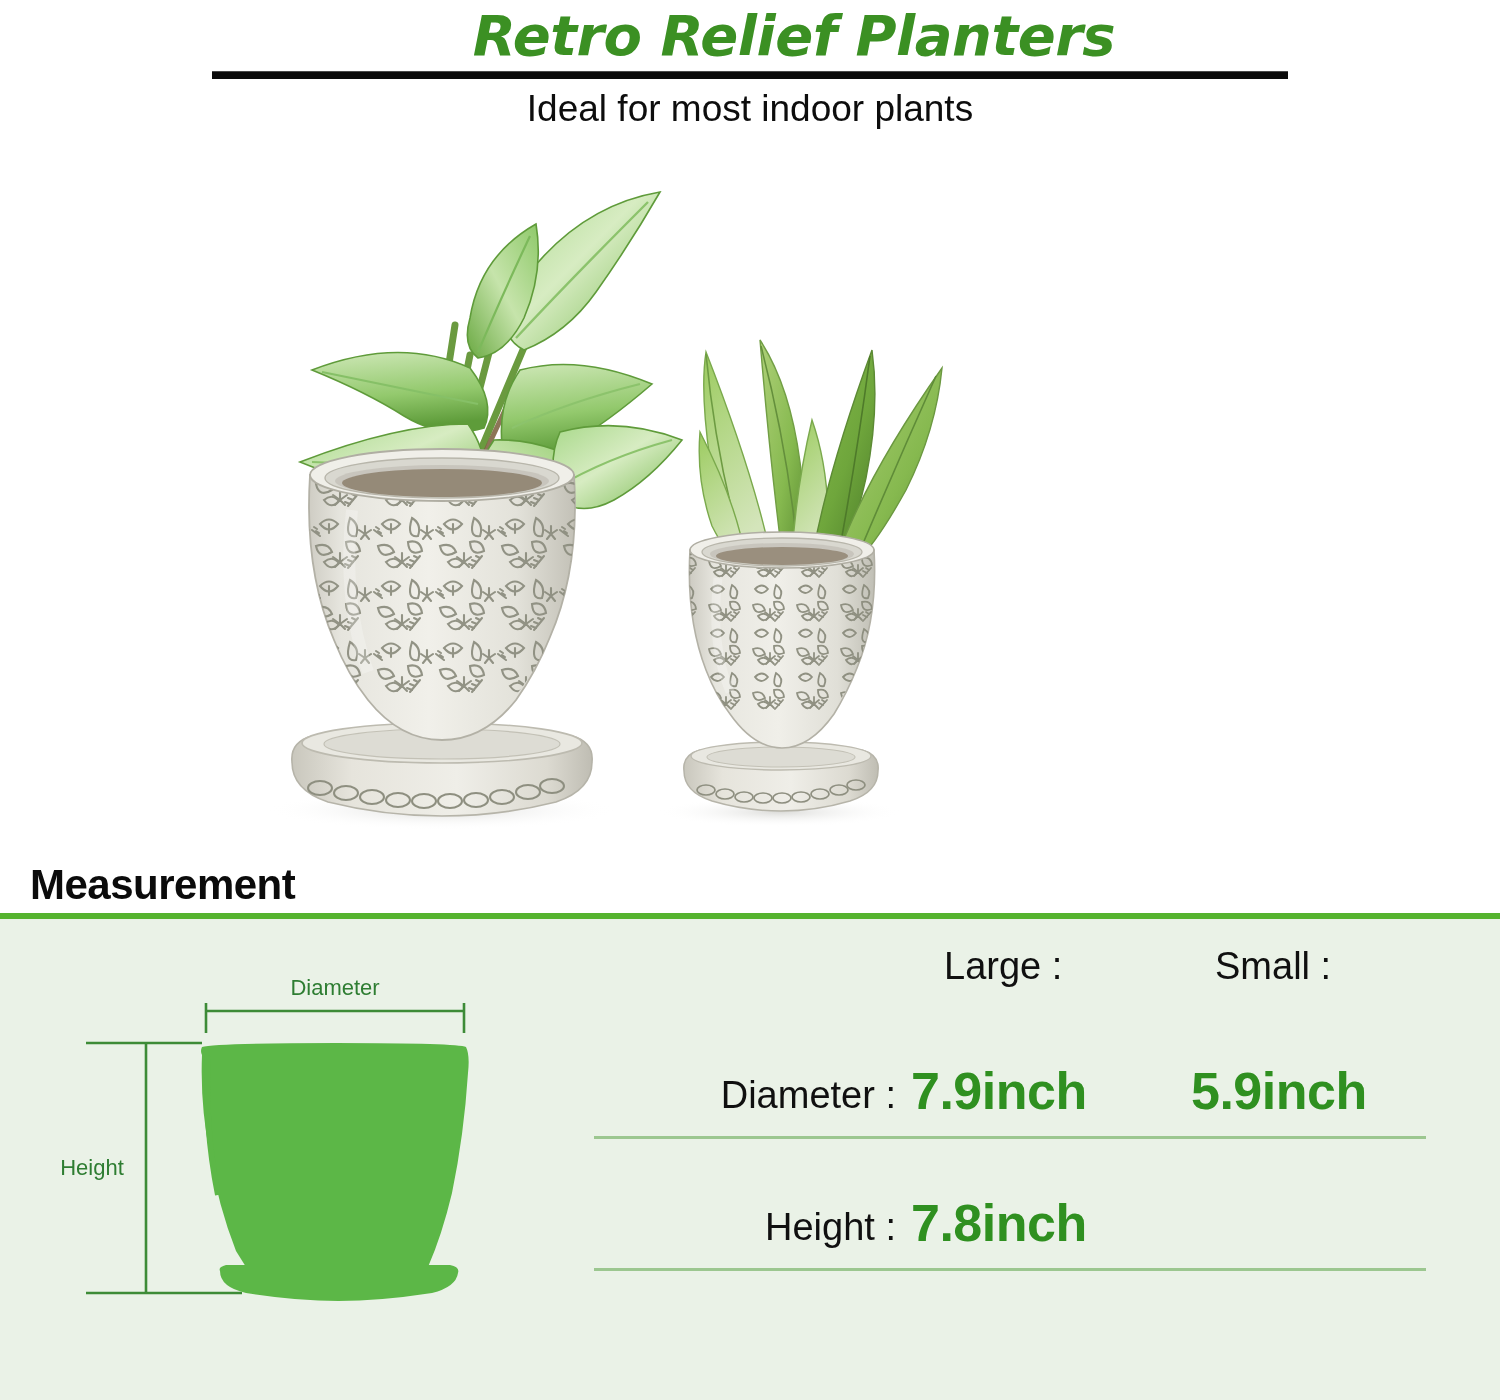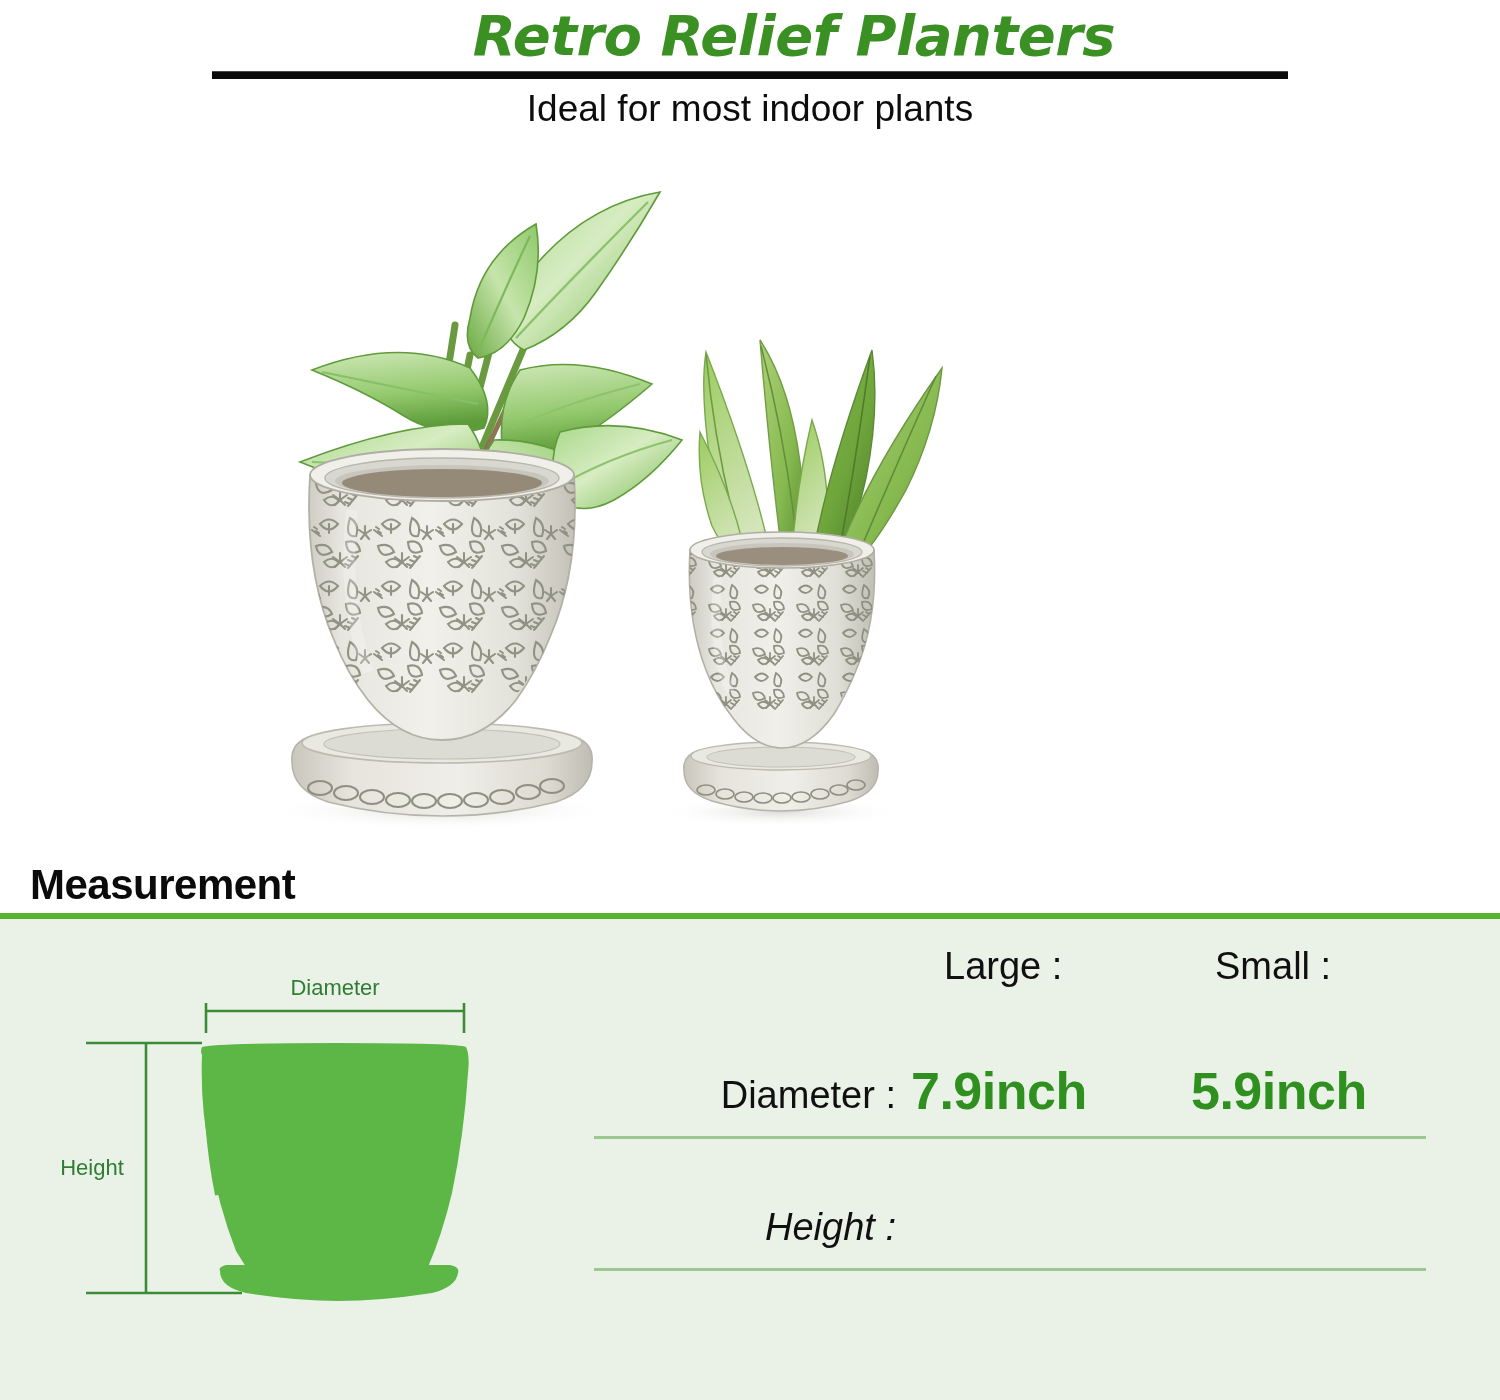--- a/index.html
+++ b/index.html
@@ -138,21 +138,21 @@
   .col-large { left: 384px; top: 12px; }
   .col-small { left: 655px; top: 12px; text-align: right; }
 
   .spec-row {
     position: absolute;
     left: 16px;
     width: 900px;
     height: 130px;
   }
   .spec-row.row-0 { top: 120px; }
-  .spec-row.row-1 { top: 252px; font-style: italic; }
+  .spec-row.row-1 { top: 252px; }
 
   .row-label {
     position: absolute;
     left: 0;
     top: 20px;
     width: 320px;
     text-align: right;
     font-size: 38px;
     color: #101010;
     line-height: 50px;
@@ -491,18 +491,19 @@
 
     <div class="spec-row row-0">
       <div class="row-label">Diameter :</div>
       <div class="row-value val-large">7.9inch</div>
       <div class="row-value val-small">5.9inch</div>
       <div class="row-divider"></div>
     </div>
 
     <div class="spec-row row-1">
       <div class="row-label">Height :</div>
+      <div class="row-value val-large">7.8inch</div>
       <div class="row-divider"></div>
     </div>
 
   </div>
 
 </div>
 
 </body></html>

